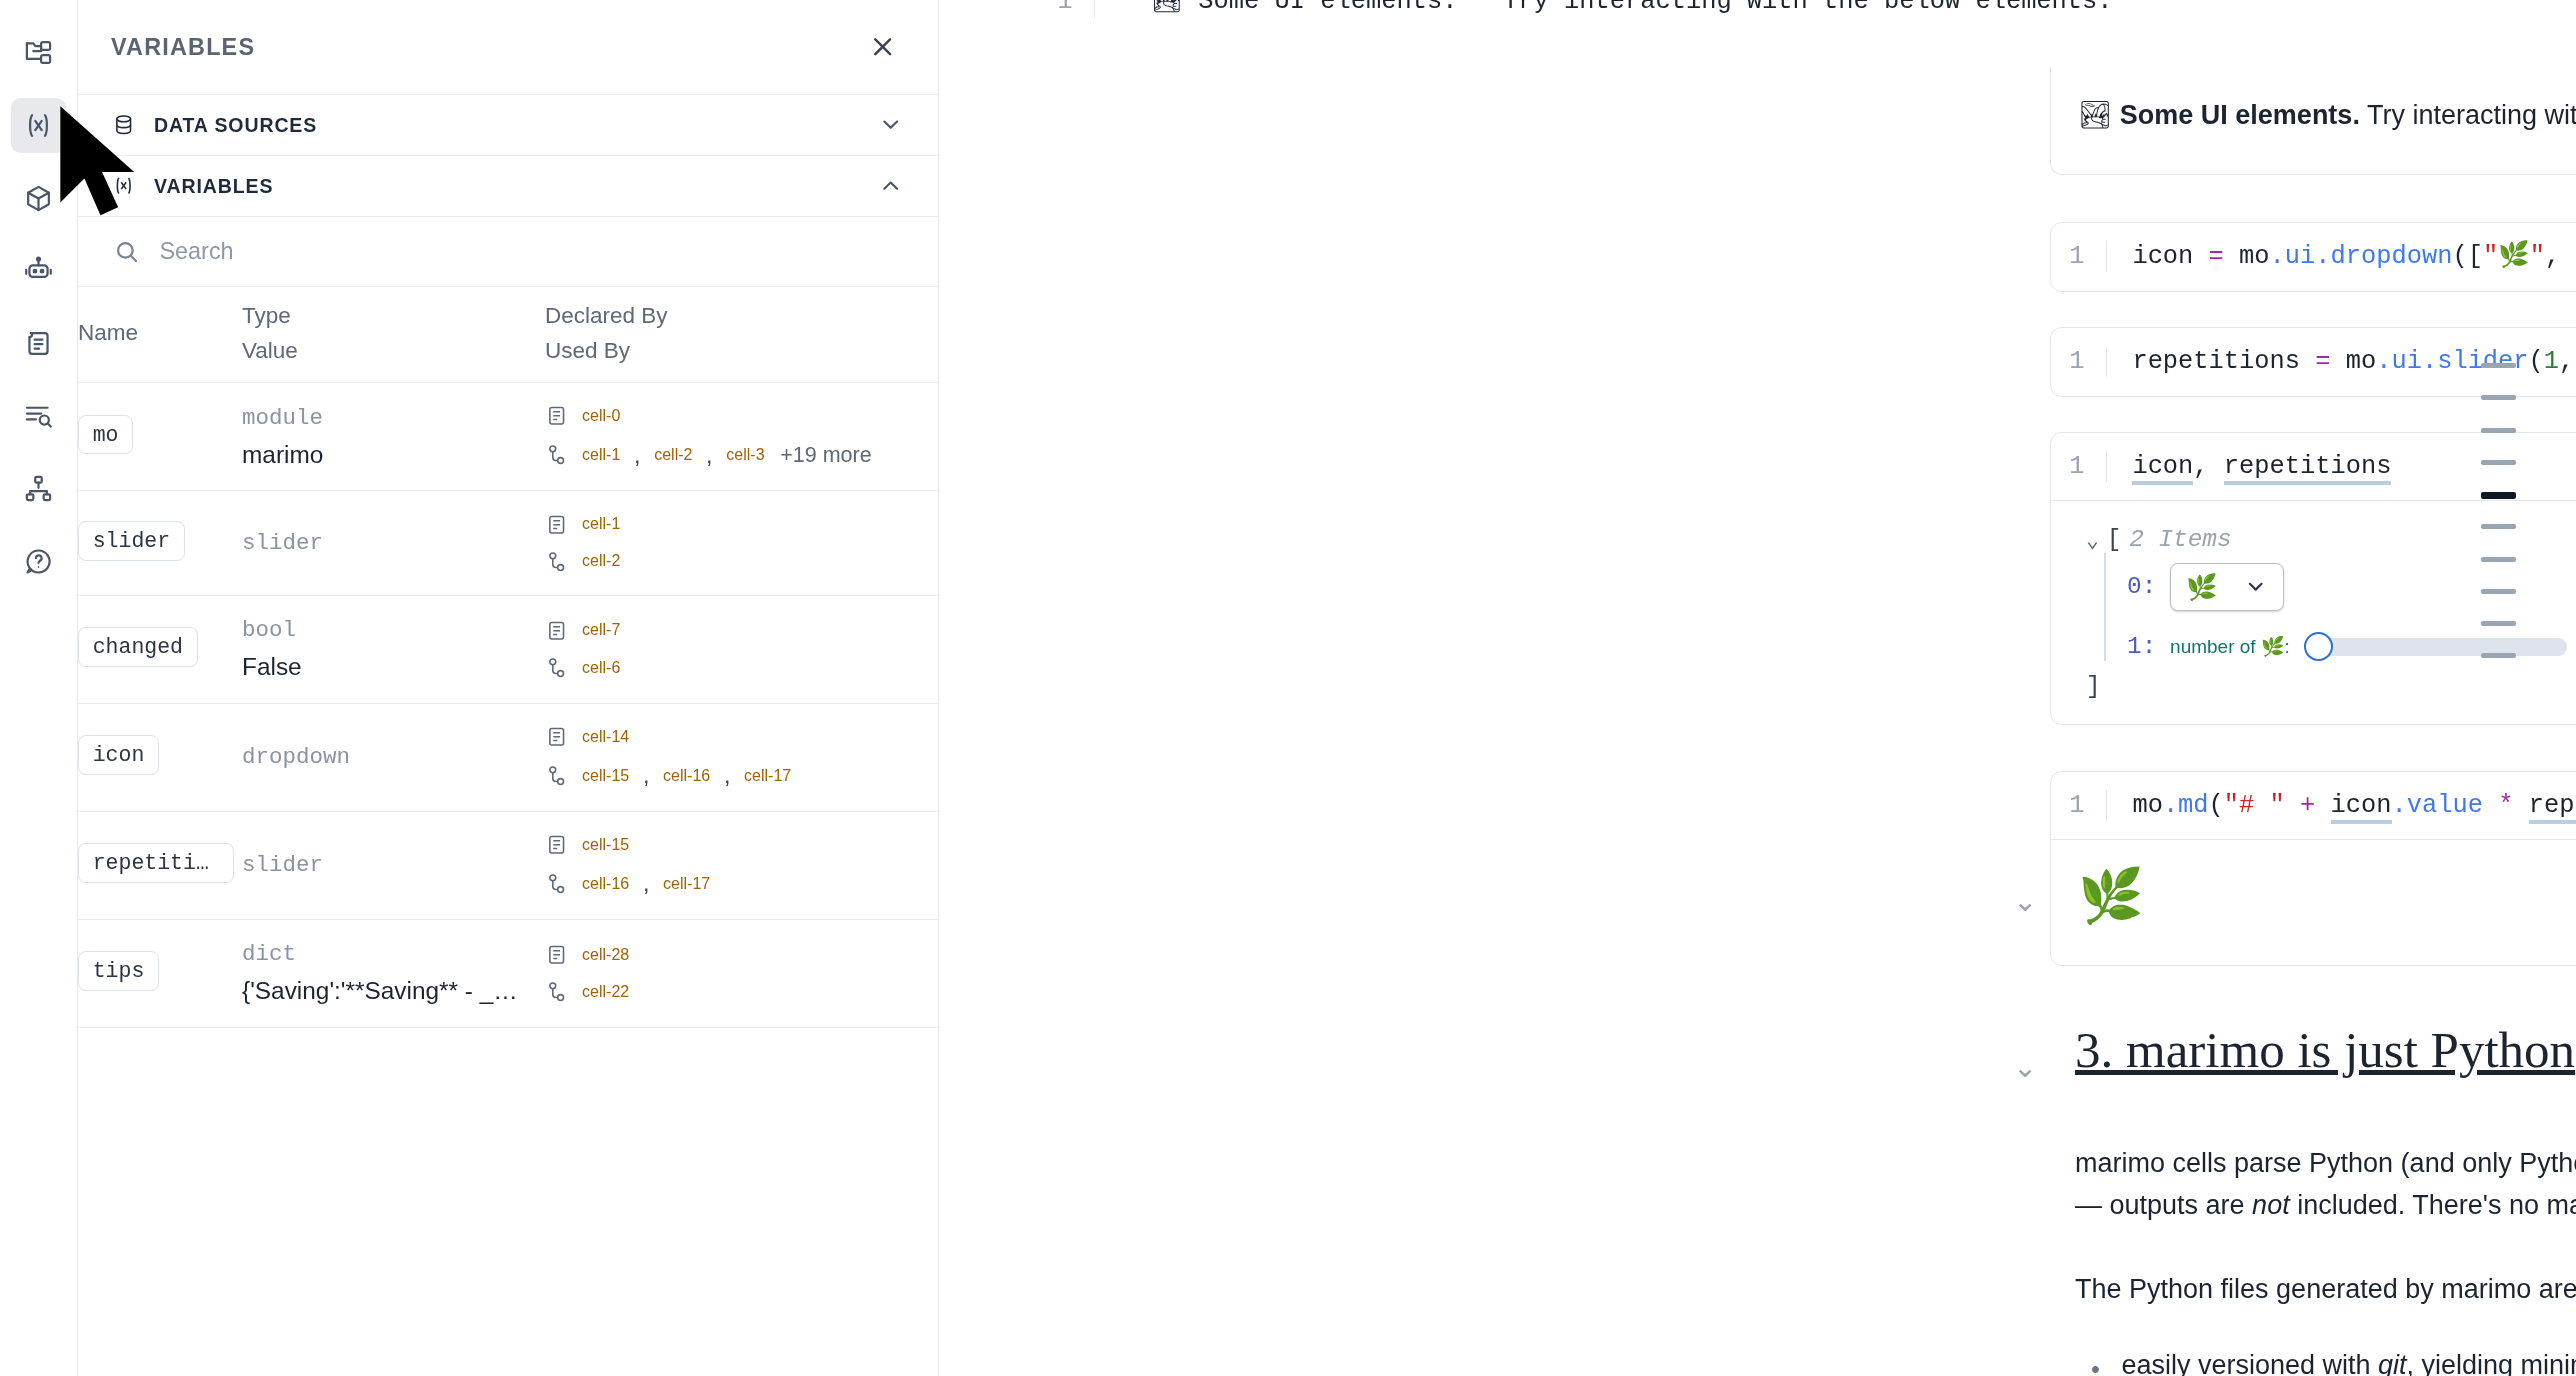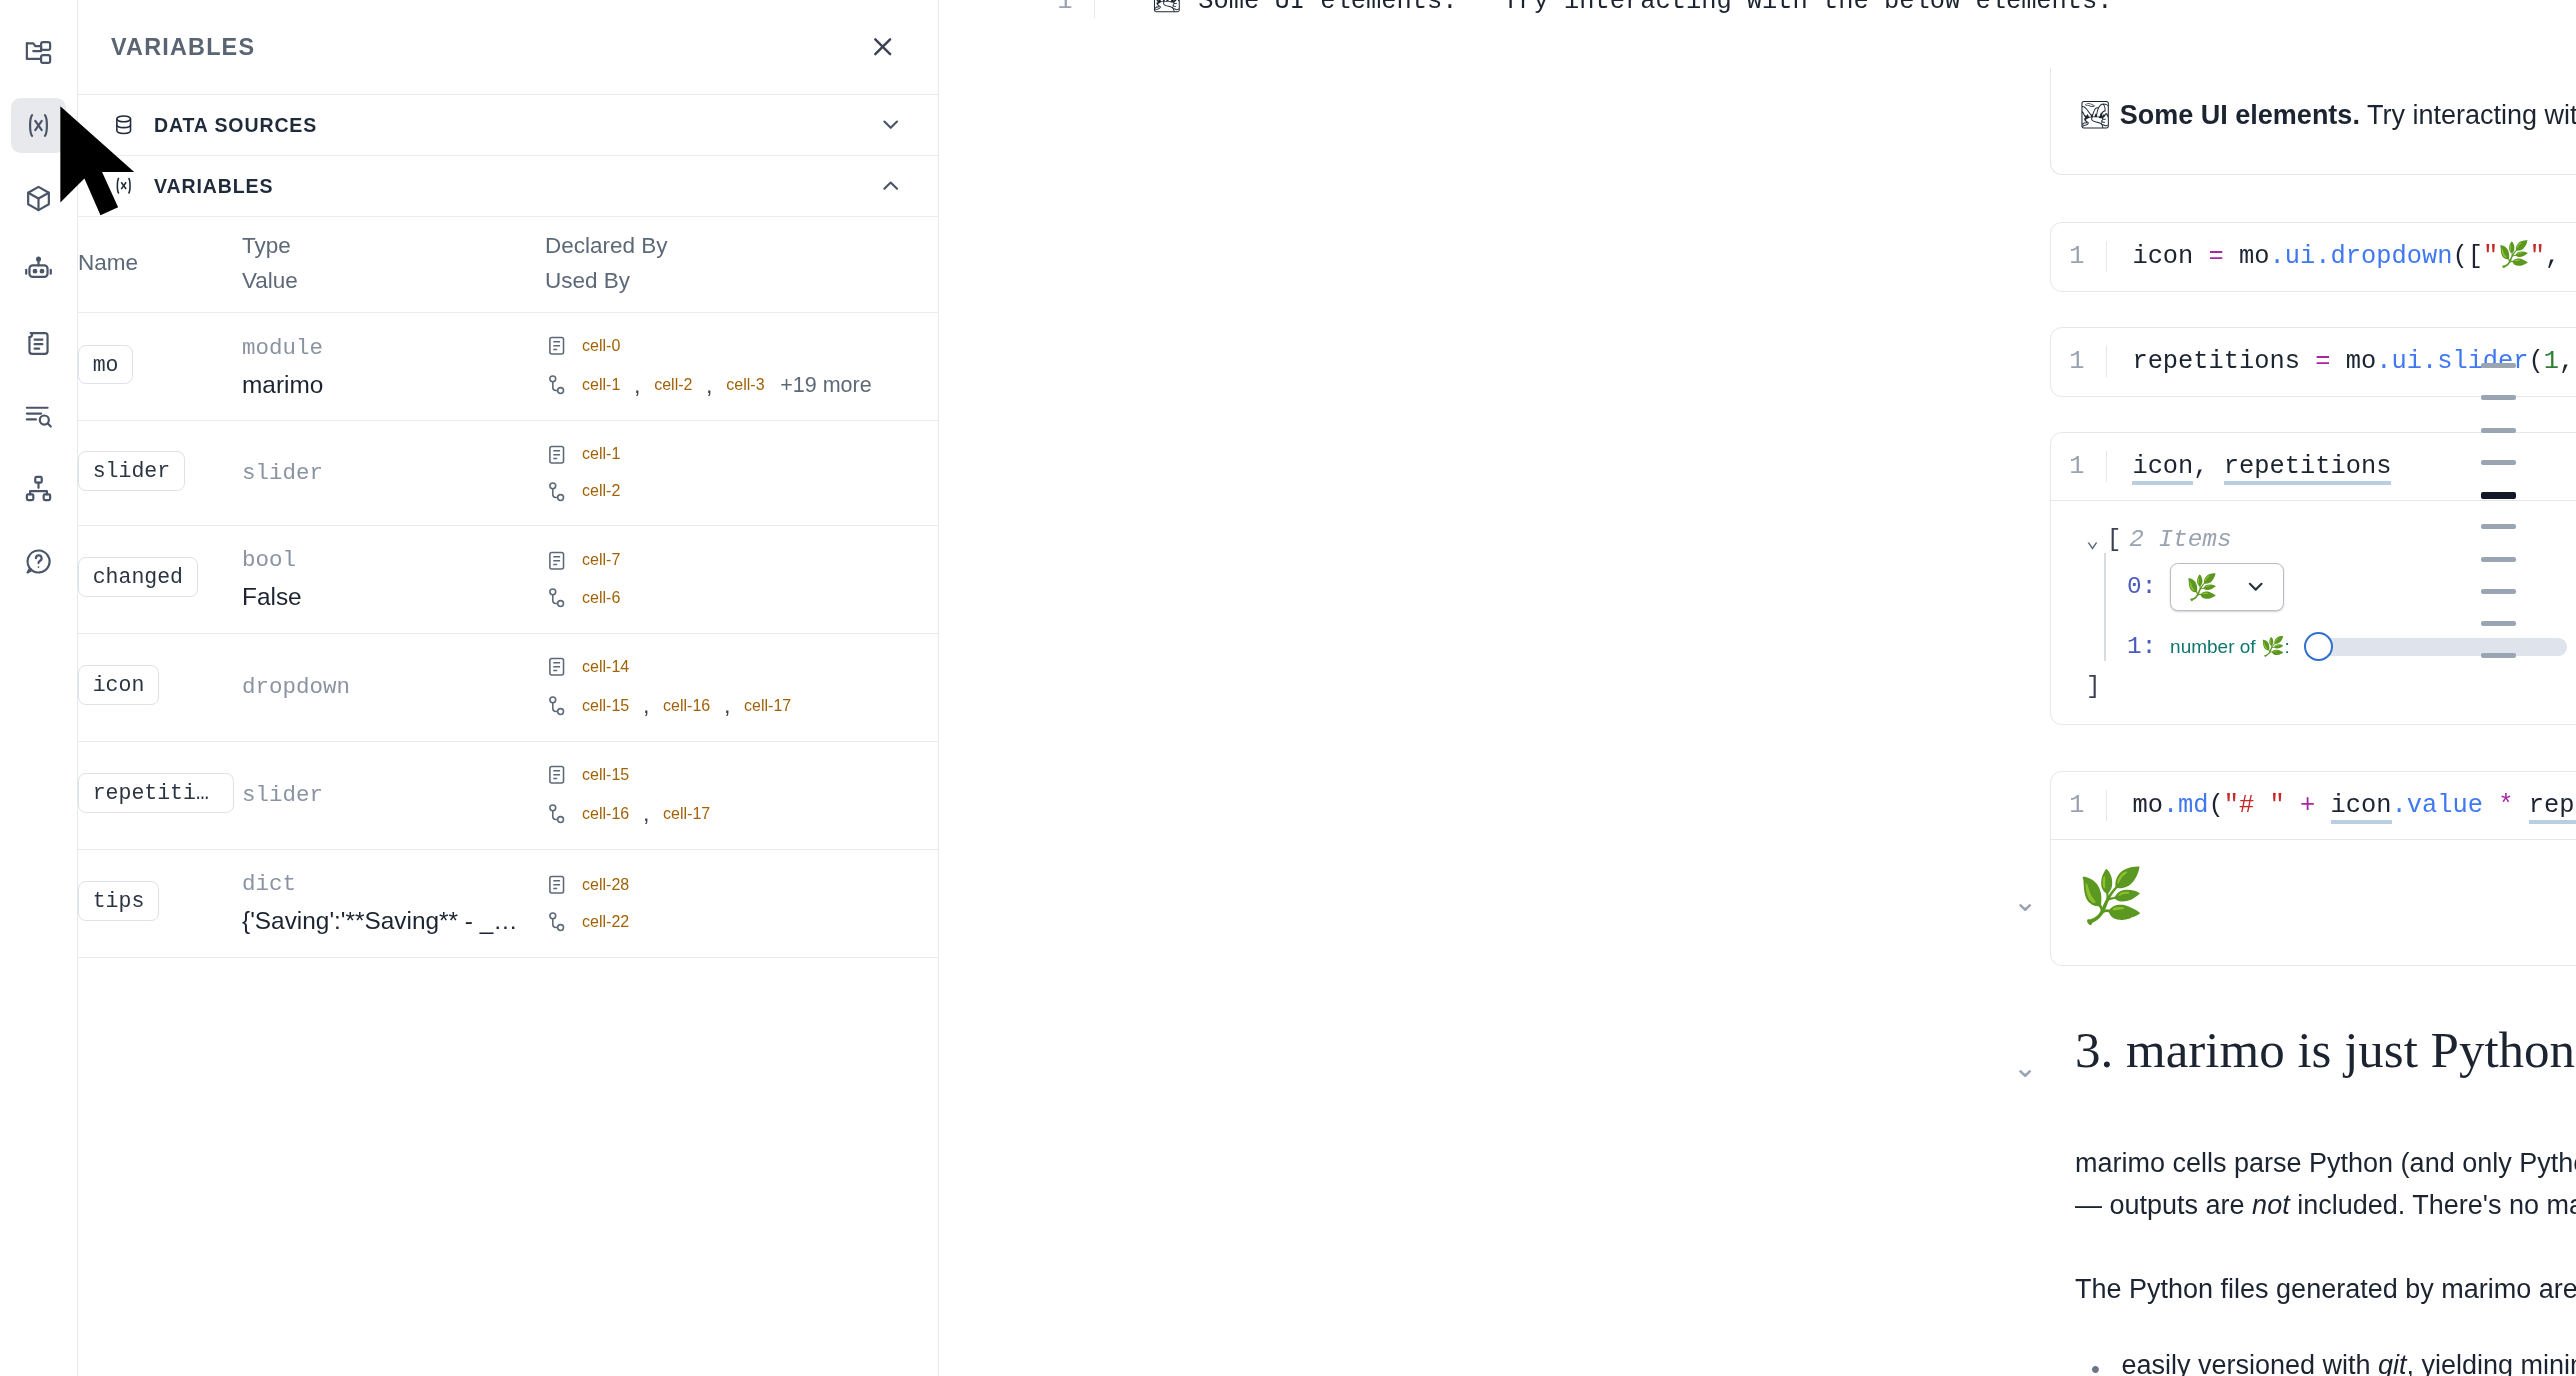--- a/index.html
+++ b/index.html
@@ -287,20 +287,27 @@
             <path d="M9.5 8.5l5 7"></path>
             <path d="M14.5 8.5l-5 7"></path>
           </svg>
       </span>
       <span class="sec-label">VARIABLES</span>
       <svg class="chev" viewBox="0 0 24 24">
           <path d="M6 15l6-6 6 6"></path>
         </svg>
     </div>
 
+    <div class="search-row">
+      <svg viewBox="0 0 24 24">
+          <circle cx="11" cy="11" r="6.5"></circle>
+          <path d="M16 16l4.5 4.5"></path>
+        </svg>
+      <input class="search-input" type="text" placeholder="Search" style="">
+    </div>
 
     <table class="vars">
       <thead>
         <tr>
           <th class="col-name">Name</th>
           <th class="col-type">
             <span class="th-stack">
               <span>Type</span>
               <span>Value</span>
             </span>
@@ -561,21 +568,21 @@
         <span class="gutter"></span>
         <span class="codetext" id="code-3"><span class="k-plain">mo</span><span class="k-attr">.md</span><span class="k-plain">(</span><span class="k-str">"# "</span><span class="k-plain"> </span><span class="k-op">+</span><span class="k-plain"> </span><span class="k-var">icon</span><span class="k-attr">.value</span><span class="k-plain"> </span><span class="k-op">*</span><span class="k-plain"> </span><span class="k-var">repetitions</span></span>
       </div>
       <div class="out-area" style="padding:25.4px 0 0 27px;">
         <span class="emoji" style="font-size:53px;">🌿</span>
       </div>
     </div>
     <div class="collapse-caret" style="left:1074px; top:884px;">⌄</div>
 
     <div class="collapse-caret" style="left:1074px; top:1050px;">⌄</div>
-    <div class="h2" style="position:absolute; left:1136px; top:1021px;">3. marimo is just Python</div>
+    <div class="h2" style="position:absolute; left:1136px; top:1021px;text-decoration:underline;">3. marimo is just Python</div>
 
     <div class="para" style="position:absolute; left:1136px; top:1143px; width:1211px;">
       <span>marimo cells parse Python (and only Python), and marimo notebooks are stored as pure Python files — outputs are </span><i>not</i><span> included. There's no magical syntax.</span>
     </div>
 
     <div class="para" style="position:absolute; left:1136px; top:1269px; width:1211px;">The Python files generated by marimo are:</div>
 
     <div class="bullet" style="position:absolute; left:1152px; top:1350px; width:1211px;">
       <span class="dot">•</span>
       <span><span>easily versioned with </span><i>git</i><span>, yielding minimal diffs</span></span>

